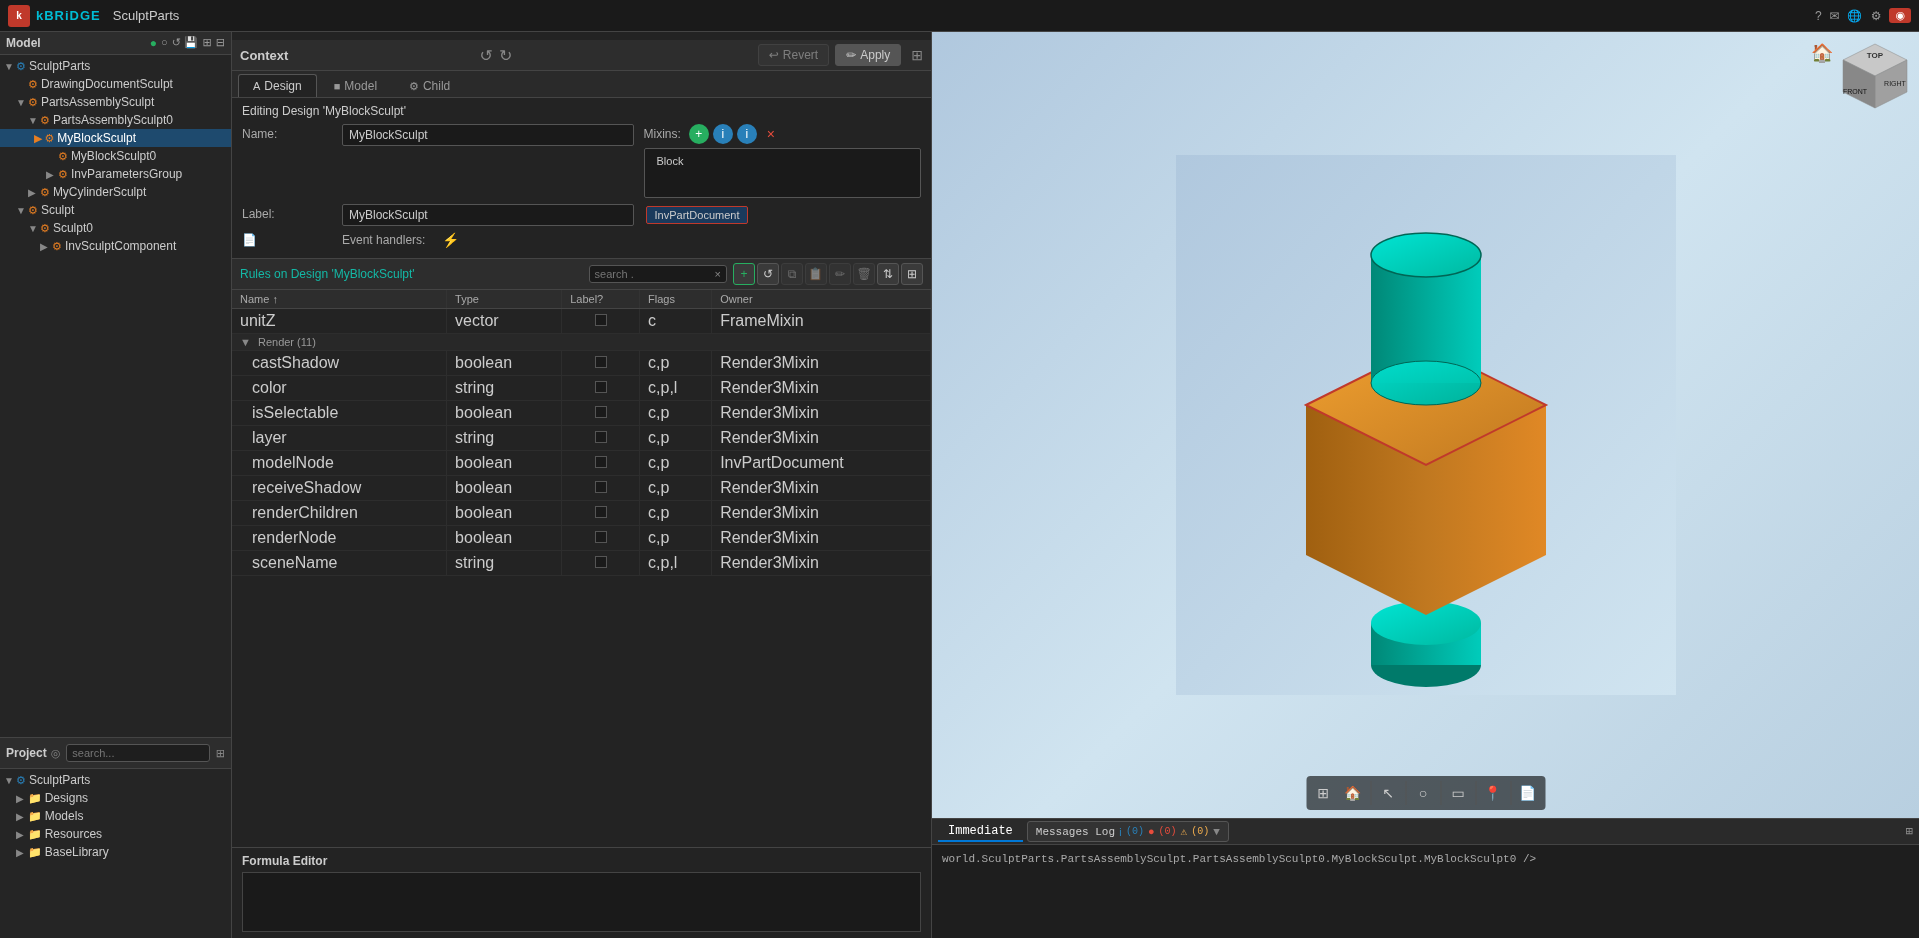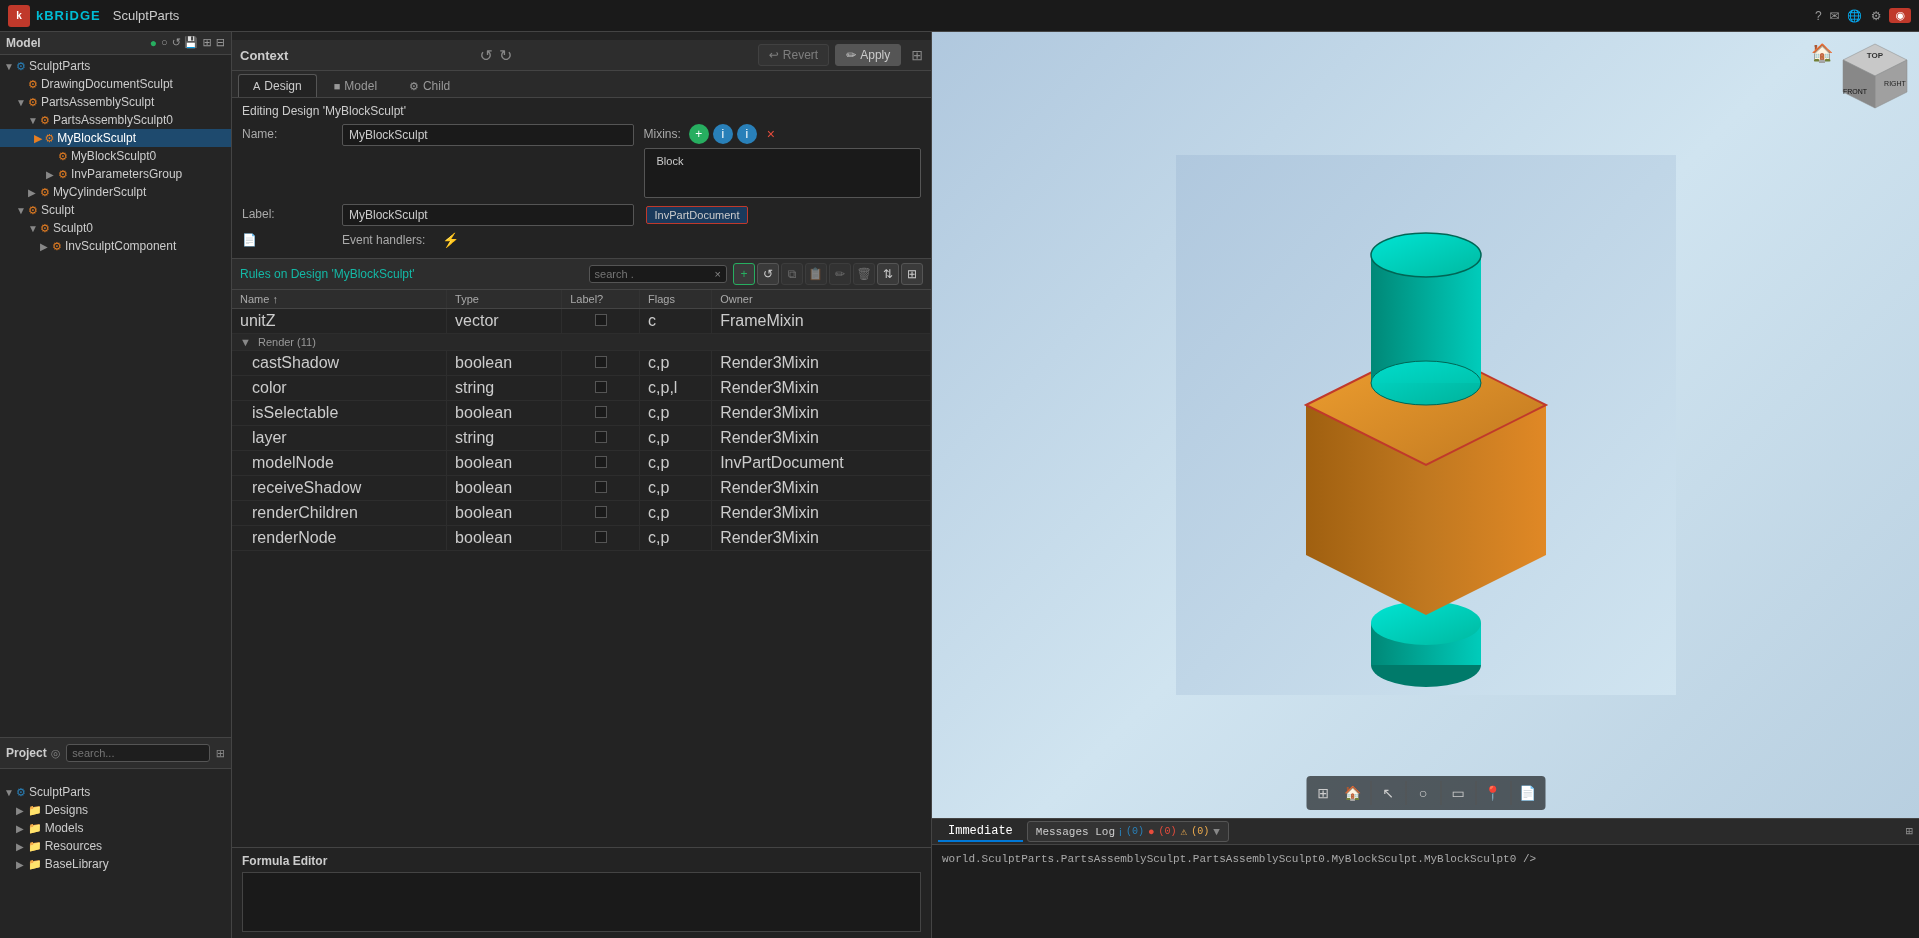--- a/index.html
+++ b/index.html
@@ -33,21 +33,21 @@
 
     .tree-view { overflow-y: auto; flex: 1; padding: 2px 0; }
     .tree-item { display: flex; align-items: center; padding: 2px 4px; cursor: pointer; white-space: nowrap; }
     .tree-item.selected { background: #1e4a6e; }
     .tree-item .indent { display: inline-block; }
     .tree-item .arrow { color: #888; font-size: 10px; width: 12px; display: inline-block; }
     .tree-item .label { font-size: 12px; color: #ccc; }
     .tree-item.selected .label { color: #fff; }
 
     
-    #project-section { height: 200px; display: flex; flex-direction: column; gap: 12px; }
+    #project-section { height: 200px; display: flex; flex-direction: column; }
     .search-box { display: flex; align-items: center; background: #1e1e1e; border: 1px solid #555; border-radius: 3px; padding: 2px 5px; margin: 2px; }
     .search-box input { background: transparent; border: none; outline: none; color: #ccc; font-size: 11px; width: 100%; }
 
     
     #center-panel { width: 700px; display: flex; flex-direction: column; background: #232323; border-right: 1px solid #444; }
 
     
     .context-header { display: flex; align-items: center; background: #2d2d2d; padding: 4px 8px; border-bottom: 1px solid #444; gap: 6px; margin-top: 8px; }
     .context-title { font-weight: bold; font-size: 13px; color: #ccc; flex: 1; }
     .toolbar-btn { display: flex; align-items: center; gap: 4px; padding: 3px 10px; border: 1px solid #555; border-radius: 3px; background: #3a3a3a; color: #ccc; cursor: pointer; font-size: 12px; }
@@ -453,20 +453,27 @@
               <td>boolean</td>
               <td class="checkbox-cell"><div class="cb"></div></td>
               <td>c,p</td>
               <td>Render3Mixin</td>
             </tr>
             <tr>
               <td style="padding-left:20px;">renderNode</td>
               <td>boolean</td>
               <td class="checkbox-cell"><div class="cb"></div></td>
               <td>c,p</td>
+              <td>Render3Mixin</td>
+            </tr>
+            <tr>
+              <td style="padding-left:20px;">sceneName</td>
+              <td>string</td>
+              <td class="checkbox-cell"><div class="cb"></div></td>
+              <td>c,p,l</td>
               <td>Render3Mixin</td>
             </tr>
           </tbody>
         </table>
       </div>
 
       <div class="formula-editor">
         <div class="formula-title">Formula Editor</div>
         <div class="formula-content"></div>
       </div>

